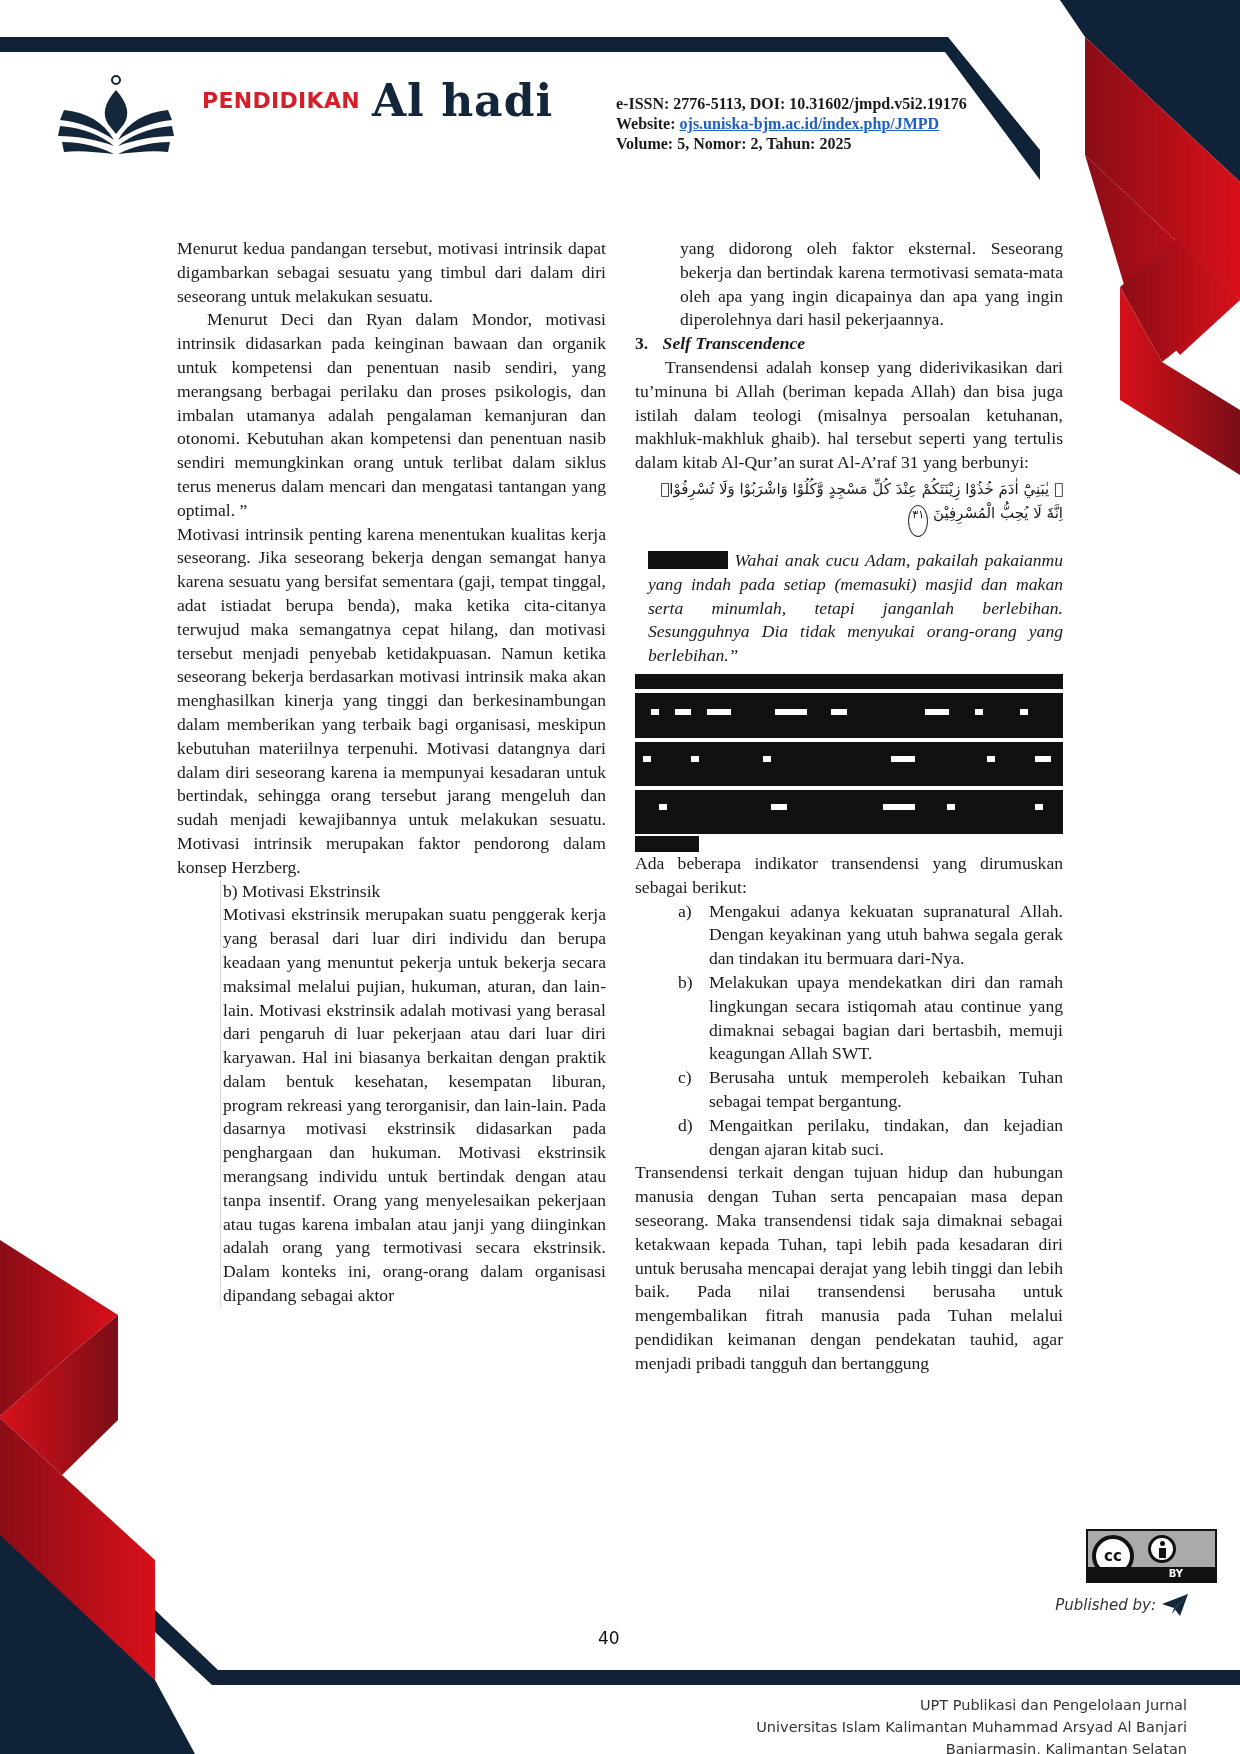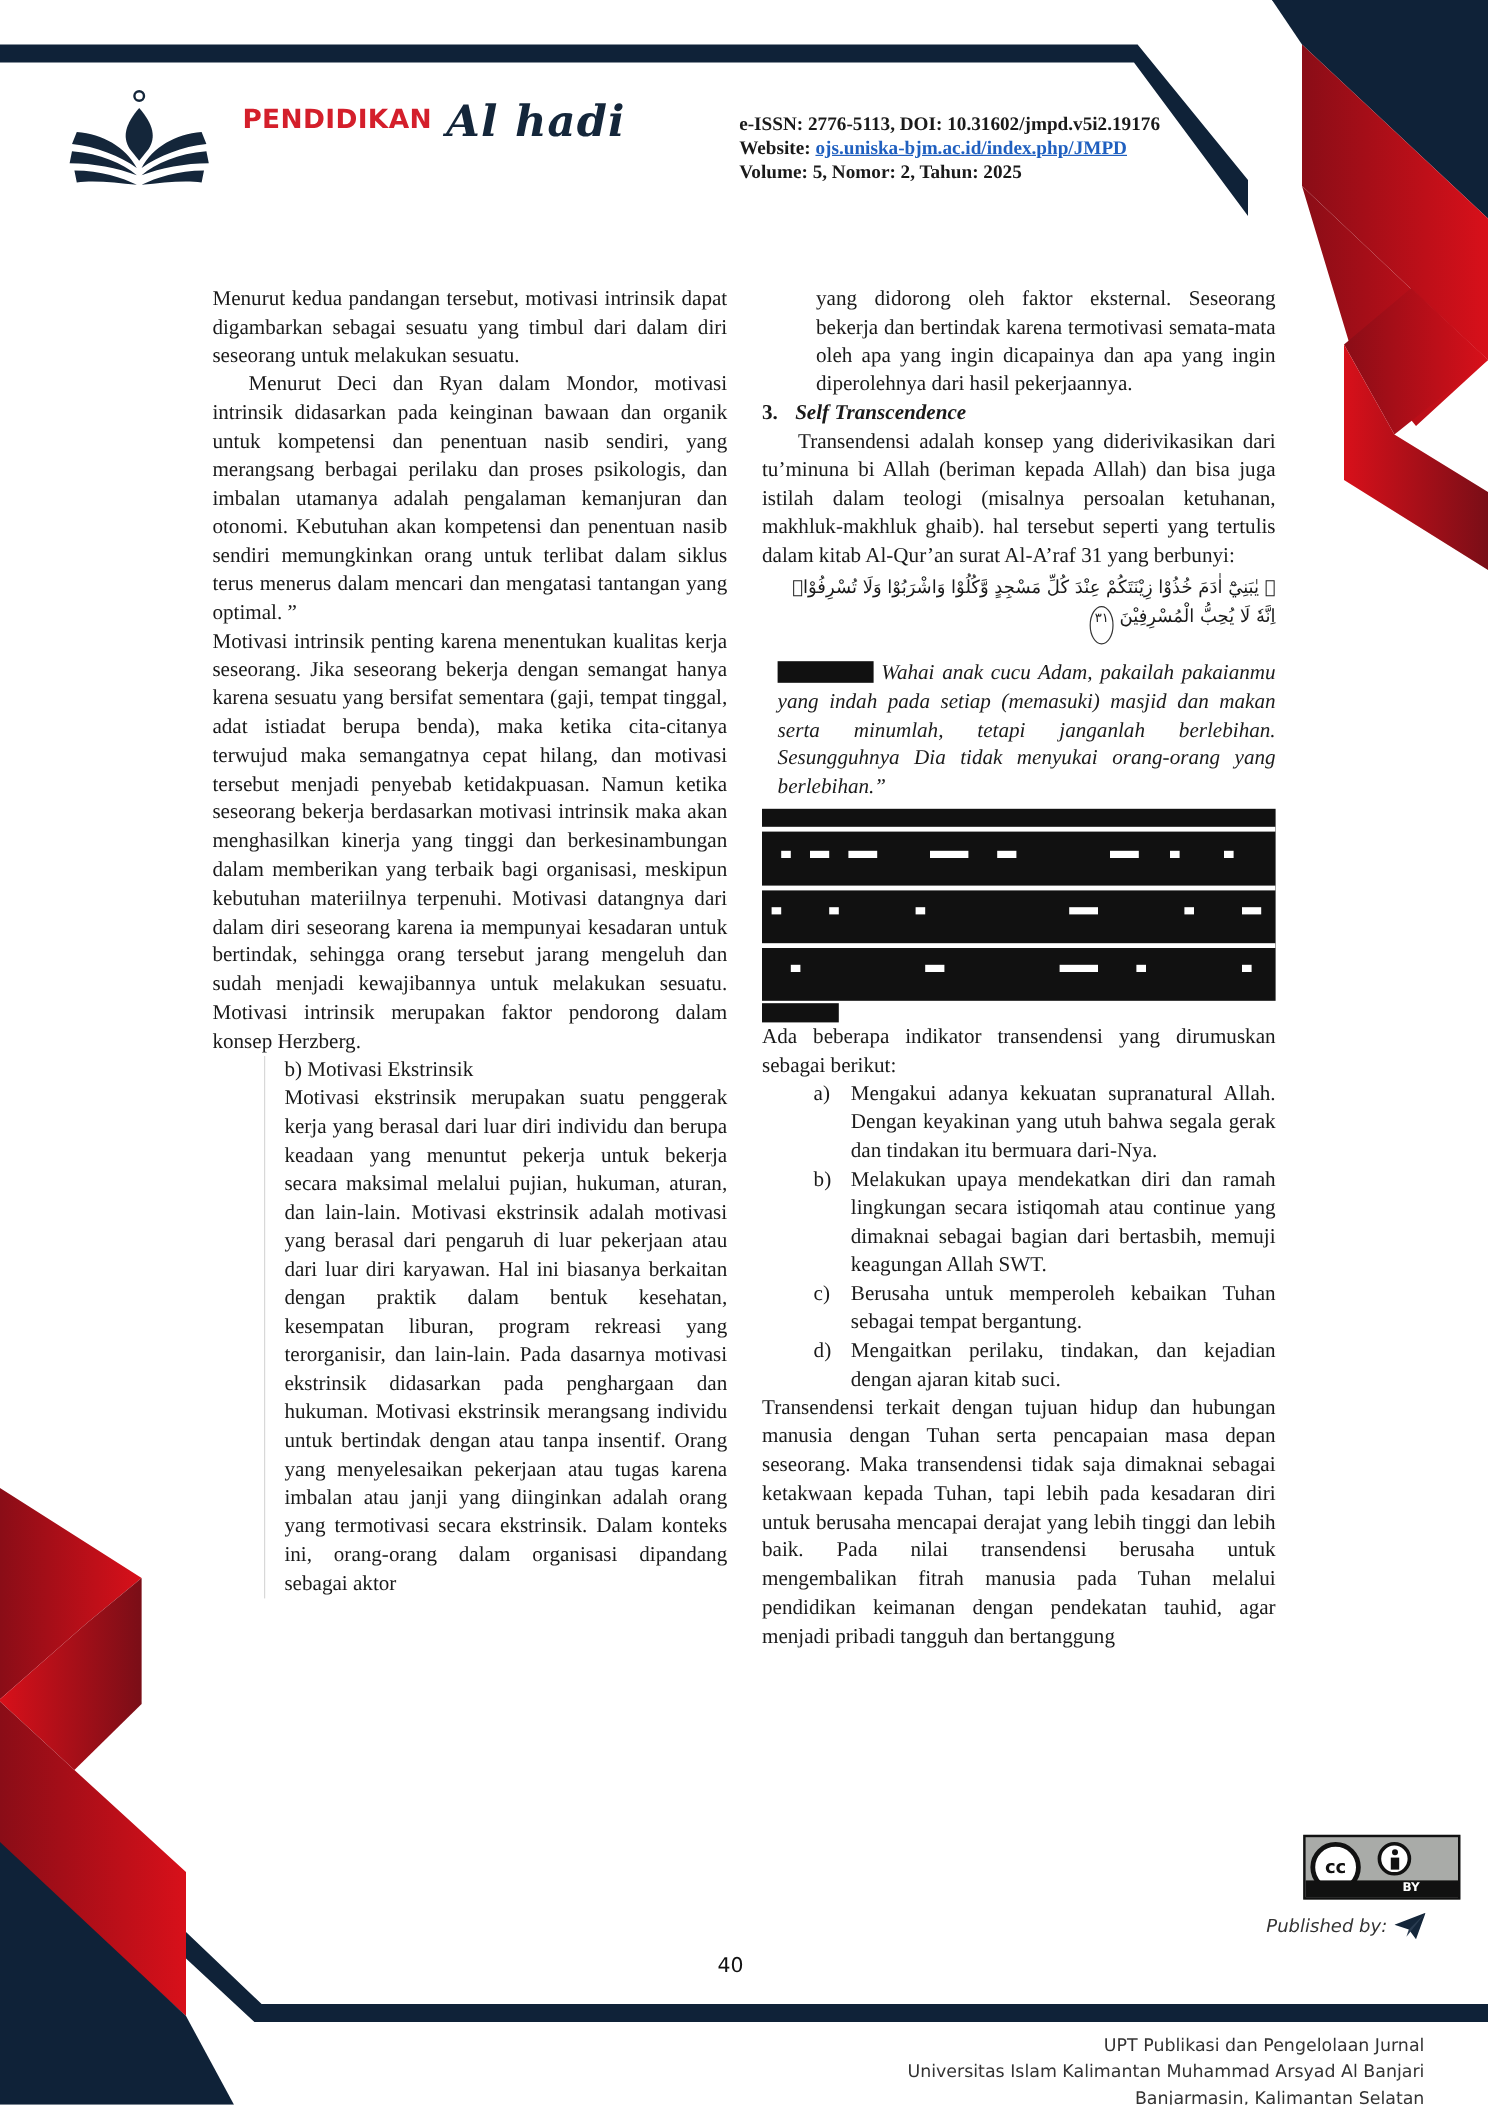--- a/index.html
+++ b/index.html
@@ -5,32 +5,32 @@
   * { box-sizing: border-box; margin: 0; padding: 0; }
   html, body { width: 1240px; height: 1754px; background: #ffffff; overflow: hidden; }
   body { position: relative; font-family: "Liberation Serif", serif; color: #1a1a1a; }
 
   .deco { position: absolute; left: 0; top: 0; width: 1240px; height: 1754px; pointer-events: none; }
 
   
   .logo { position: absolute; left: 56px; top: 74px; width: 120px; height: 84px; }
   .journal-title { position: absolute; left: 202px; top: 86px; font-family: "DejaVu Sans", sans-serif; font-weight: bold; color: #d41f2b; font-size: 22px; line-height: 30px; letter-spacing: 0.3px; }
   .journal-title .line2 { display: flex; align-items: flex-end; }
-  .journal-title .alhadi { font-family: "DejaVu Serif", serif; font-style: italic; color: #14263a; font-size: 36px; margin-left: 12px; font-weight: bold; letter-spacing: 1px; }
+  .journal-title .alhadi { font-family: "DejaVu Serif", serif; color: #14263a; font-size: 44px; margin-left: 12px; font-weight: bold; letter-spacing: 1px; }
   .meta { position: absolute; left: 616px; top: 94px; font-family: "Liberation Serif", serif; font-weight: bold; font-size: 16px; line-height: 20px; color: #1a1a1a; }
   .meta a { color: #1f5fbf; text-decoration: underline; }
 
   
   .col { position: absolute; font-size: 17.6px; line-height: 23.8px; text-align: justify; }
   .col-left { left: 177px; top: 237px; width: 429px; }
   .col-right { left: 635px; top: 237px; width: 428px; }
   .col p { text-align: justify; text-align-last: auto; }
   .indent { text-indent: 30px; }
   .sub-block { margin-left: 45px; }
-  .sub-block.bar { border-left: 1px solid #d8d8d8; padding-left: 16px; margin-left: 43px; }
+  .sub-block.bar { border-left: 1px solid #d8d8d8; padding-left: 2px; margin-left: 43px; }
   .right-indent { margin-left: 45px; }
   .heading3 { font-weight: bold; }
   .heading3 .em { font-style: italic; }
   .arabic { direction: rtl; font-family: "DejaVu Sans", sans-serif; font-size: 15px; line-height: 24px; text-align: right; margin-top: 2px; }
   .arabic .ayah-mark { display: inline-block; width: 20px; height: 32px; border: 1px solid #333; border-radius: 50%; font-size: 11px; text-align: center; line-height: 18px; }
   .translation { font-style: italic; margin-left: 13px; margin-top: 12px; }
   .redact-inline { display: inline-block; background: #111; width: 80px; height: 18px; vertical-align: -3px; }
   .redacted-block { background: #111; height: 160px; margin-top: 6px; position: relative; overflow: hidden; }
   .redacted-block .gap { position: absolute; background: #fff; }
   .redacted-small { background: #111; width: 64px; height: 16px; margin-top: 2px; }

